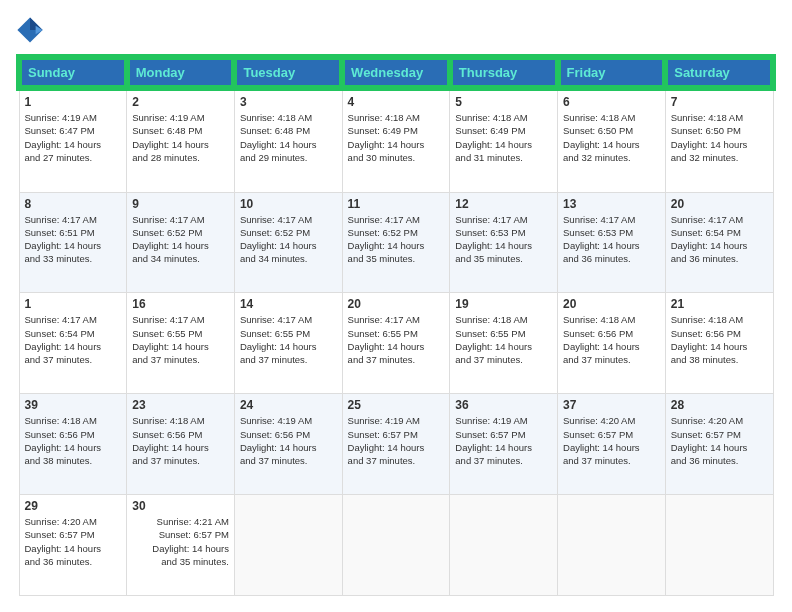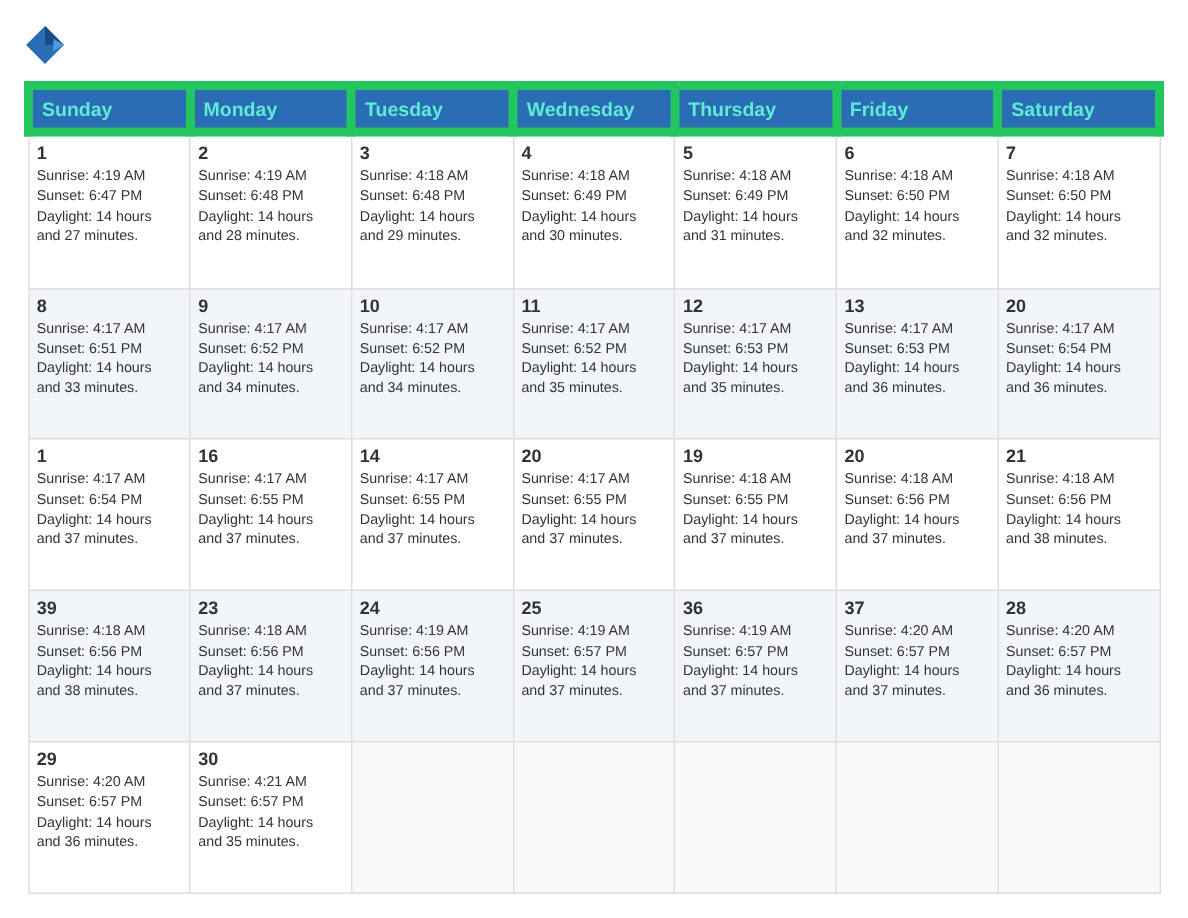--- a/index.html
+++ b/index.html
@@ -337,21 +337,21 @@
         <tr>
           <td>
             <span class="day-num">29</span>
             <div class="day-info" style="white-space: pre-line;">Sunrise: 4:20 AM
 Sunset: 6:57 PM
 Daylight: 14 hours
 and 36 minutes.</div>
           </td>
           <td>
             <span class="day-num">30</span>
-            <div class="day-info" style="white-space: pre-line;">Sunrise: 4:21 AM
+            <div class="day-info" style="white-space: pre-line; text-align: right;">Sunrise: 4:21 AM
 Sunset: 6:57 PM
 Daylight: 14 hours
 and 35 minutes.</div>
           </td>
           <td class="empty-cell"></td>
           <td class="empty-cell"></td>
           <td class="empty-cell"></td>
           <td class="empty-cell"></td>
           <td class="empty-cell"></td>
         </tr>

